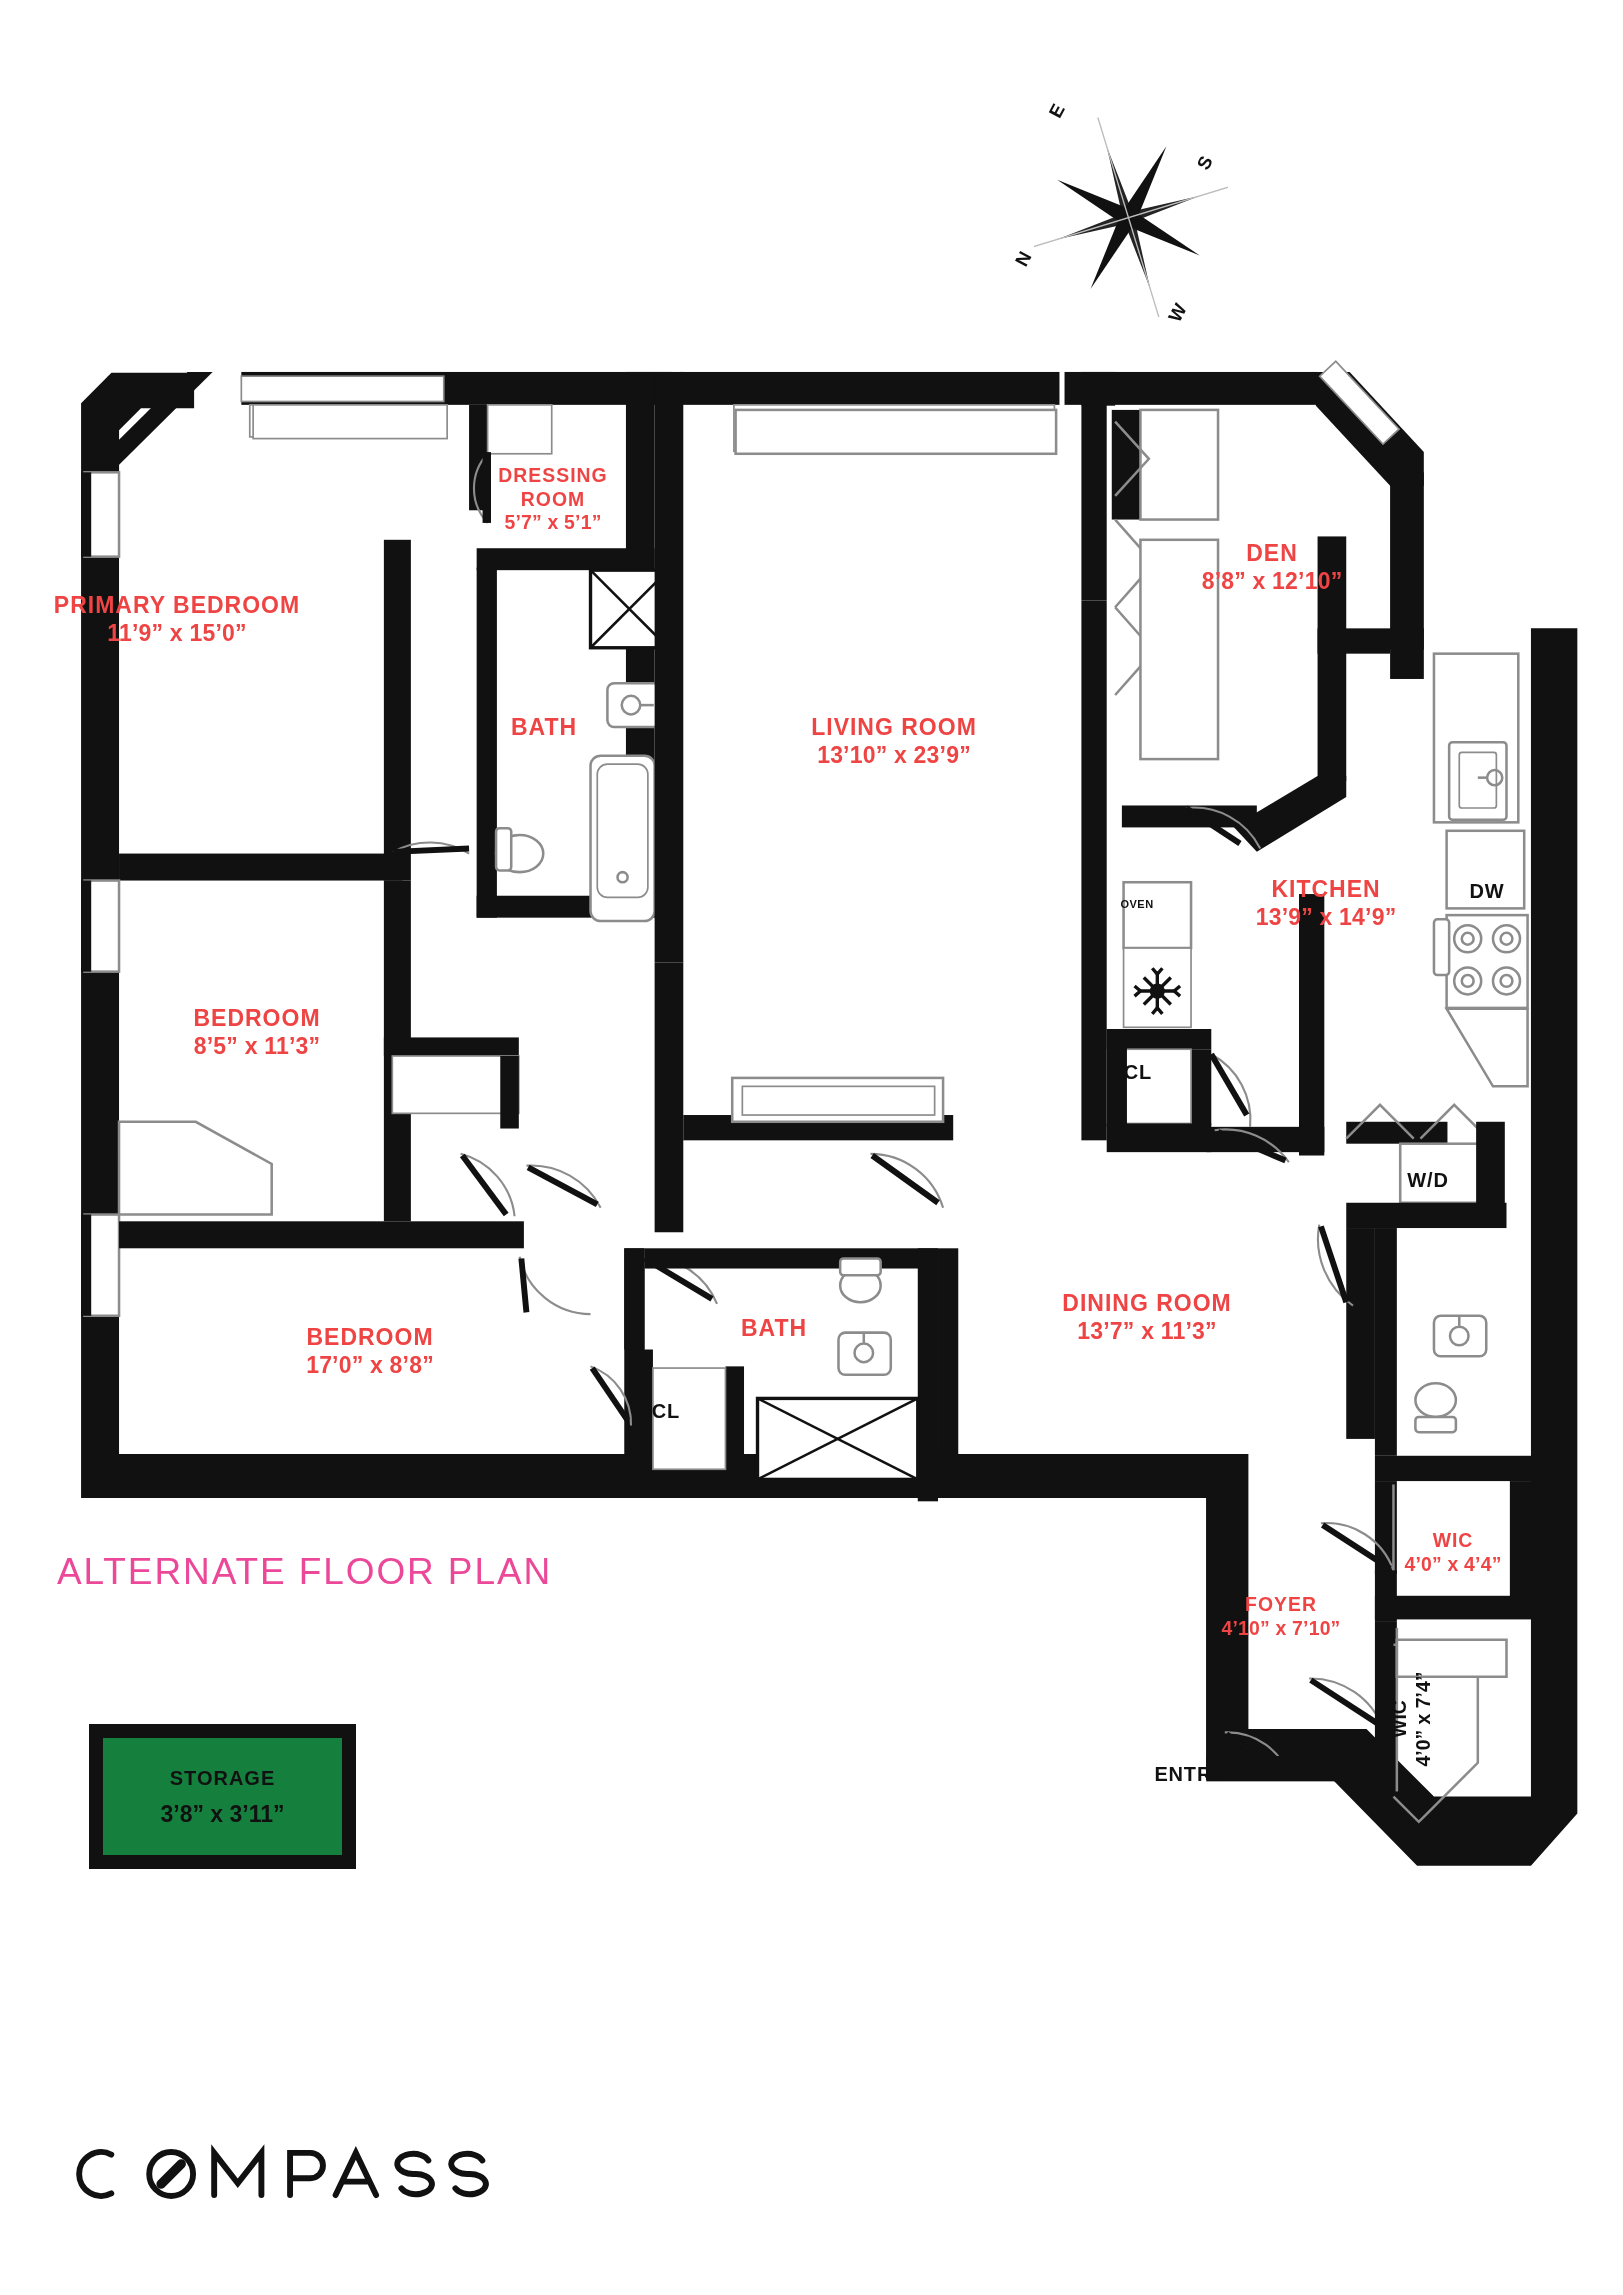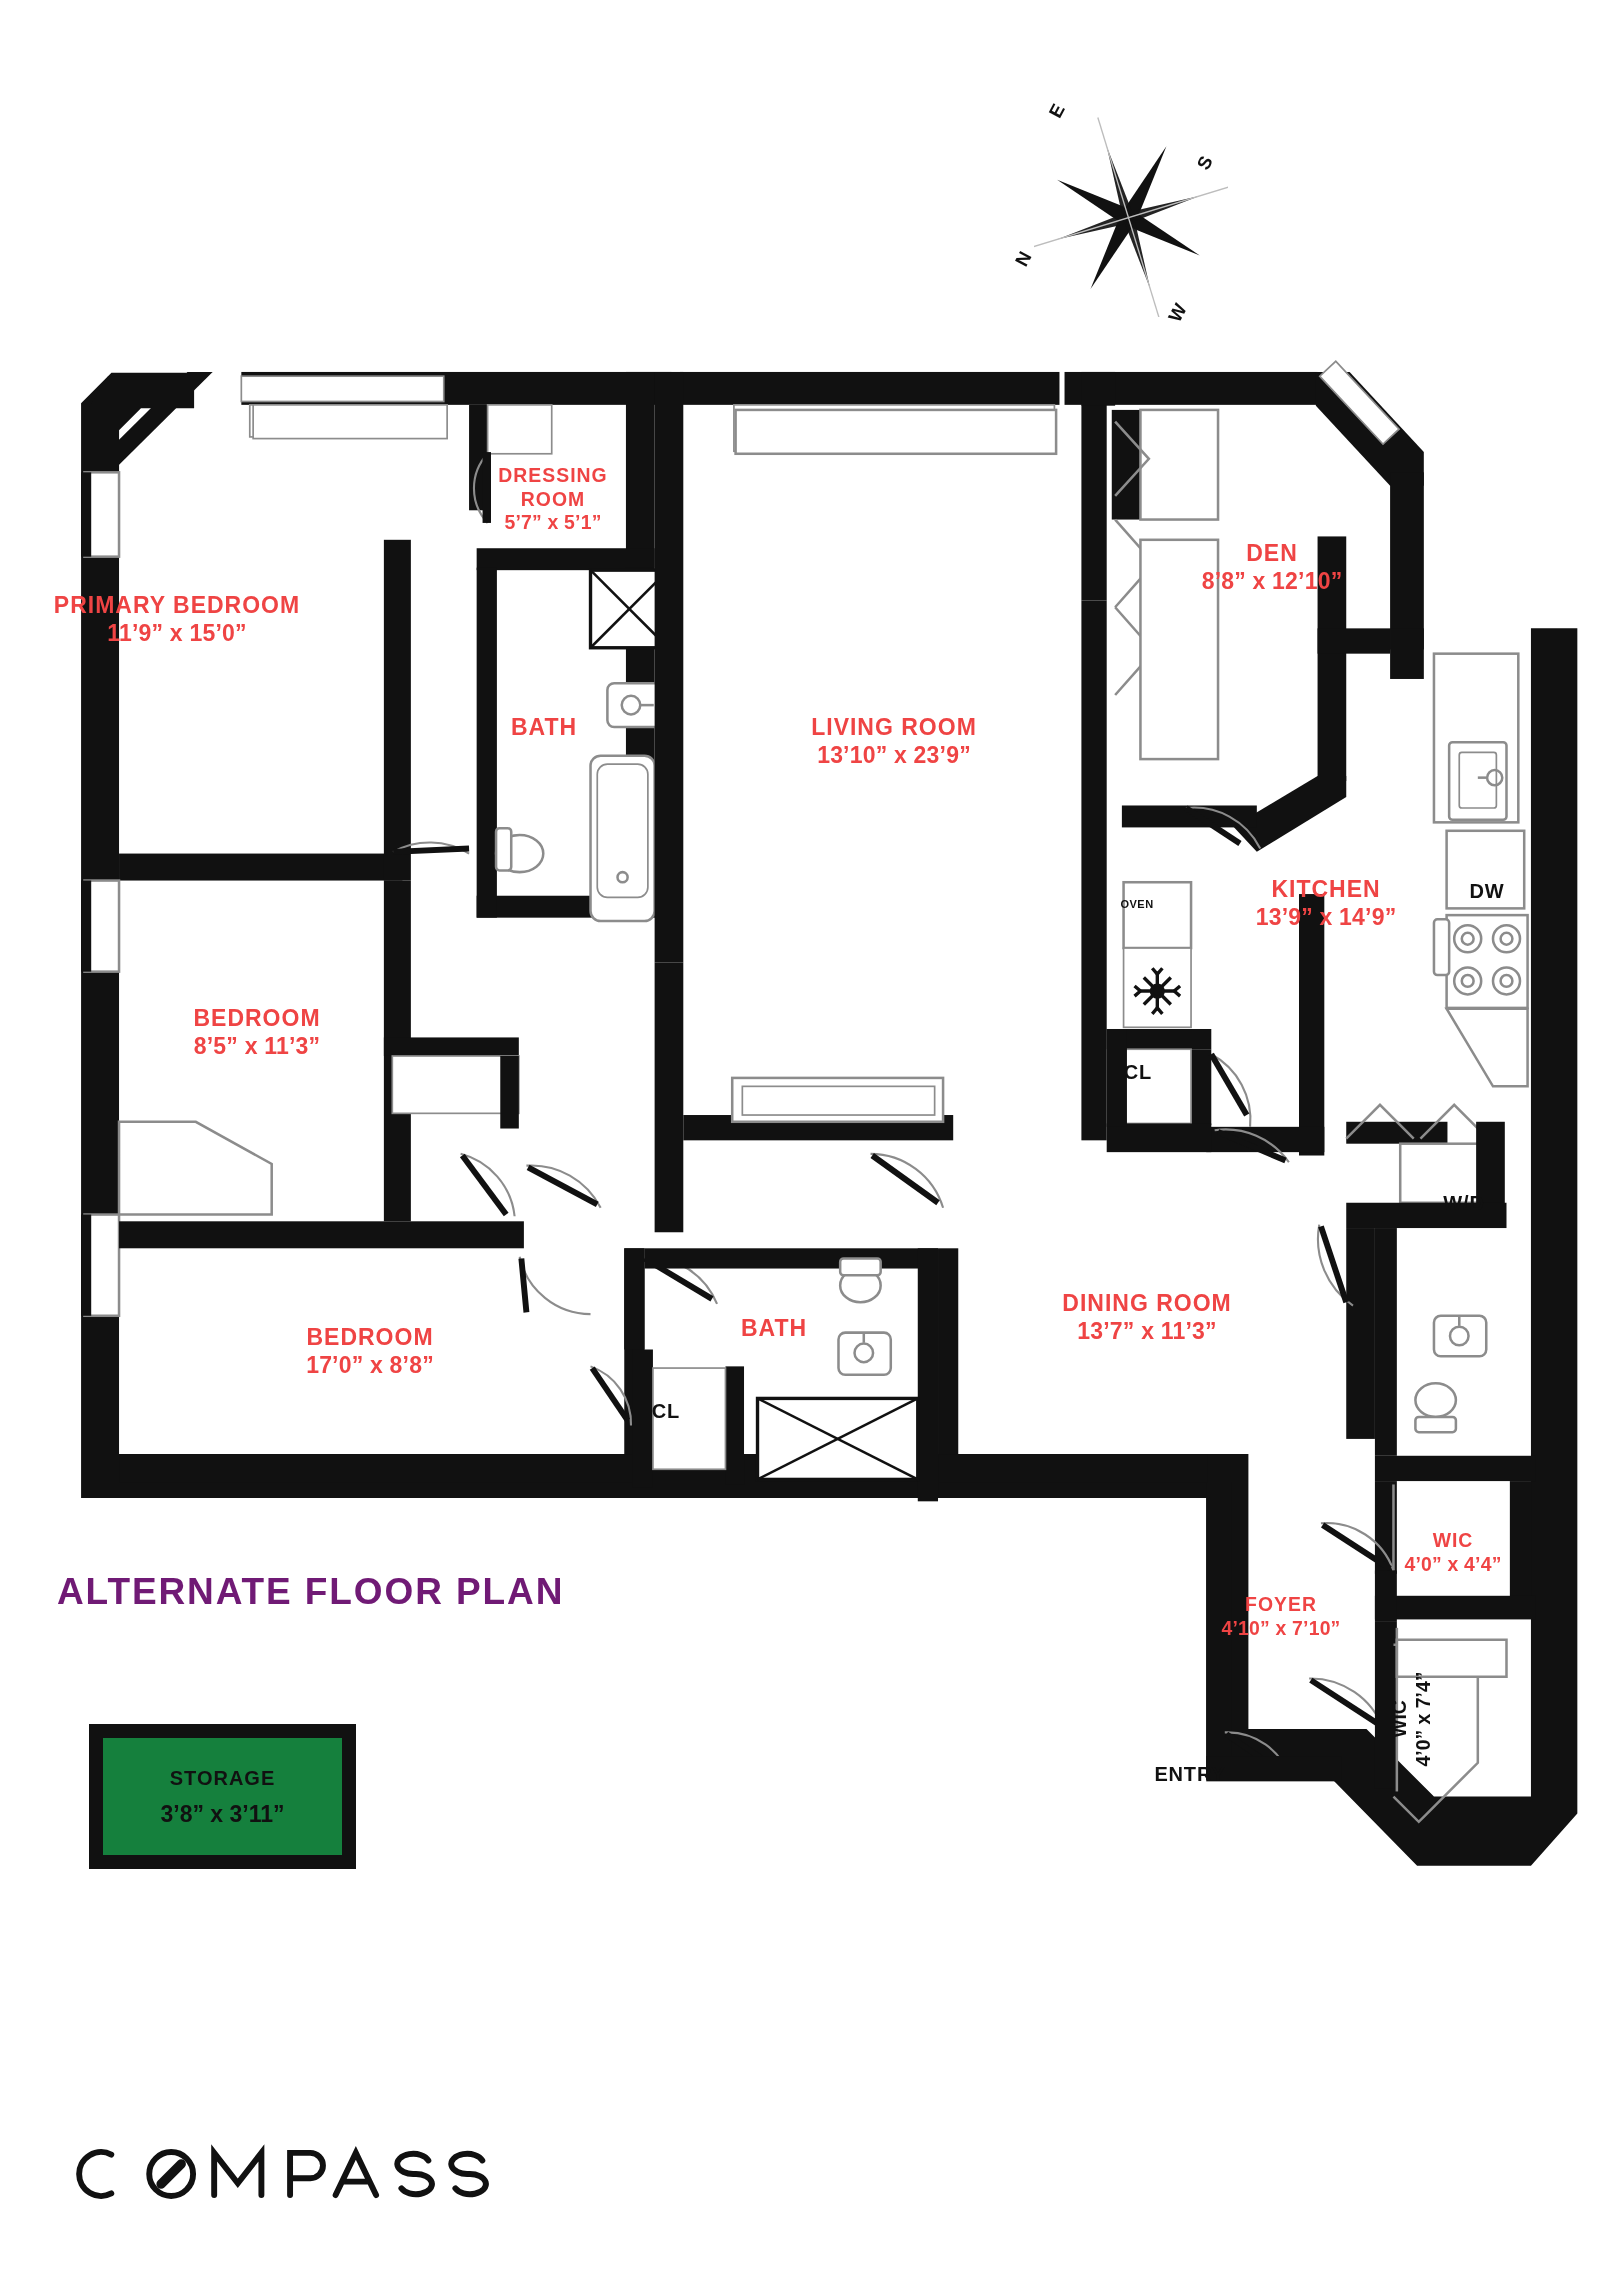--- a/index.html
+++ b/index.html
@@ -58,25 +58,24 @@
     color: #111111;
     white-space: nowrap;
     pointer-events: none;
   }
   .tag.sm { font-size: 11px; letter-spacing: 0.5px; }
   #plan-title {
     position: absolute;
     left: 57px;
     top: 1551px;
     font-size: 37px;
-    font-weight: bold;
+    font-weight: normal;
     letter-spacing: 1.9px;
-    color: #701a75;
+    color: #ec4899;
     white-space: nowrap;
-    margin-top: 20px;
   }
   #storage-box {
     position: absolute;
     left: 89px;
     top: 1724px;
     width: 267px;
     height: 145px;
     border: 14.3px solid #111111;
     background: #15803d;
     box-sizing: border-box;
@@ -443,21 +442,21 @@
       </div>
       <div class="lbl small" style="left: 1453px; top: 1529px; transform: translateX(-50%);">
         <span class="name">WIC</span>
         <span class="dim">4’0” x 4’4”</span>
       </div>
     </div>
   <div id="tag-labels">
       <div class="tag sm" style="left: 1137px; top: 898px; transform: translateX(-50%);">OVEN</div>
       <div class="tag" style="left: 1138px; top: 1061px; transform: translateX(-50%);">CL</div>
       <div class="tag" style="left: 1487px; top: 880px; transform: translateX(-50%);">DW</div>
-      <div class="tag" style="left: 1464px; top: 1169px; transform: translateX(-50%); margin-top: 23px;">W/D</div>
+      <div class="tag" style="left: 1428px; top: 1169px; transform: translateX(-50%);">W/D</div>
       <div class="tag" style="left: 666px; top: 1400px; transform: translateX(-50%);">CL</div>
       <div class="tag" style="left: 1190px; top: 1763px; transform: translateX(-50%);">ENTRY</div>
     </div>
   <div id="rot-labels">
       <div class="vert-label" style="left: 1411px; top: 1719px; transform: translate(-50%, -50%) rotate(-90deg); font-size: 19.4px; line-height: 1.25; text-align: center;">
         <span style="display: block;">WIC</span>
         <span style="display: block;">4’0” x 7’4”</span>
       </div>
     </div>
 

